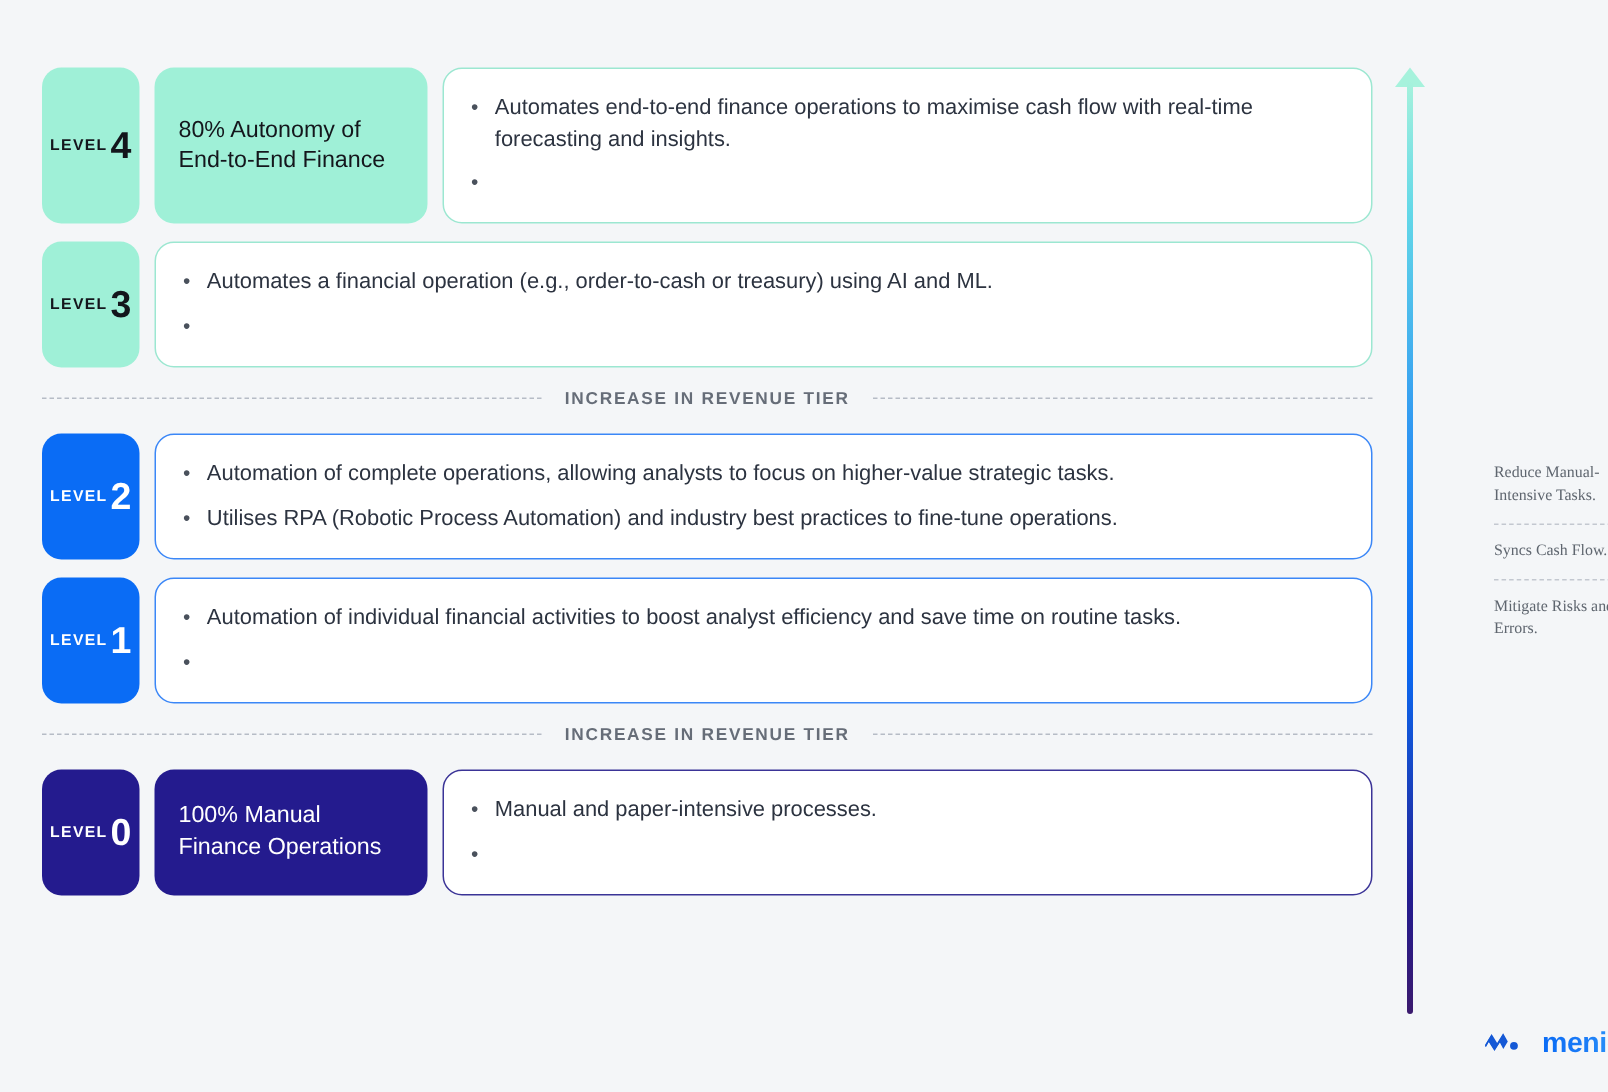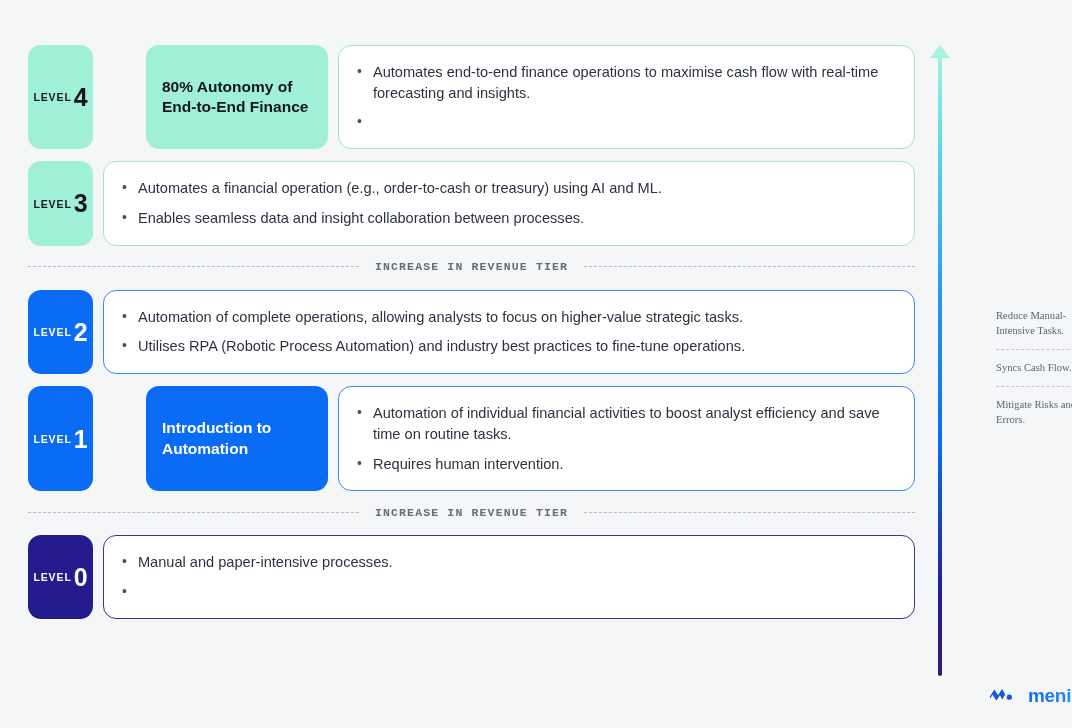--- a/index.html
+++ b/index.html
@@ -65,23 +65,22 @@
   }
 
   .level-title {
     width: 182px;
     flex: 0 0 182px;
     border-radius: 13px;
     display: flex;
     align-items: center;
     padding: 17px 16px;
     font-size: 15.5px;
-    font-weight: 700;
+    font-weight: 400;
     line-height: 1.32;
-    margin-left: 43px;
   }
 
   .level-desc {
     flex: 1 1 auto;
     background: #ffffff;
     border-radius: 13px;
     border: 1.6px solid #b9eedd;
     padding: 16px 20px 16px 18px;
     display: flex;
     flex-direction: column;
@@ -131,21 +130,20 @@
     height: 0;
     border-top: 1.5px dashed #b6bcc6;
   }
 
   .tier-divider .divider-label {
     font-size: 11.5px;
     font-weight: 600;
     letter-spacing: 1.15px;
     color: #666d78;
     white-space: nowrap;
-    font-family: Liberation Mono, monospace;
   }
 
   
   .arrow-track {
     position: absolute;
     left: 938px;
     top: 54px;
     width: 4px;
     height: 622px;
     background: linear-gradient(to bottom,
@@ -241,21 +239,20 @@
         <span class="badge-kicker">LEVEL</span>
         <span class="badge-number">3</span>
       </div>
       <div class="level-desc">
         <div class="bullet">
           <span class="dot">•</span>
           <span>Automates a financial operation (e.g., order-to-cash or treasury) using AI and ML.</span>
         </div>
         <div class="bullet">
           <span class="dot">•</span>
-          <span>Enables seamless data and insight collaboration between processes.</span>
         </div>
       </div>
     </div>
 
     <div class="tier-divider">
       <div class="dash-line"></div>
       <div class="divider-label">INCREASE IN REVENUE TIER</div>
       <div class="dash-line"></div>
     </div>
 
@@ -274,44 +271,43 @@
           <span>Utilises RPA (Robotic Process Automation) and industry best practices to fine-tune operations.</span>
         </div>
       </div>
     </div>
 
     <div class="level-row tier-blue">
       <div class="level-badge">
         <span class="badge-kicker">LEVEL</span>
         <span class="badge-number">1</span>
       </div>
-      <div class="level-title">Introduction to Automation</div>
       <div class="level-desc">
         <div class="bullet">
           <span class="dot">•</span>
           <span>Automation of individual financial activities to boost analyst efficiency and save time on routine tasks.</span>
         </div>
         <div class="bullet">
           <span class="dot">•</span>
-          <span>Requires human intervention.</span>
         </div>
       </div>
     </div>
 
     <div class="tier-divider">
       <div class="dash-line"></div>
       <div class="divider-label">INCREASE IN REVENUE TIER</div>
       <div class="dash-line"></div>
     </div>
 
     <div class="level-row tier-navy">
       <div class="level-badge">
         <span class="badge-kicker">LEVEL</span>
         <span class="badge-number">0</span>
       </div>
+      <div class="level-title">100% Manual Finance Operations</div>
       <div class="level-desc">
         <div class="bullet">
           <span class="dot">•</span>
           <span>Manual and paper-intensive processes.</span>
         </div>
         <div class="bullet">
           <span class="dot">•</span>
         </div>
       </div>
     </div>

